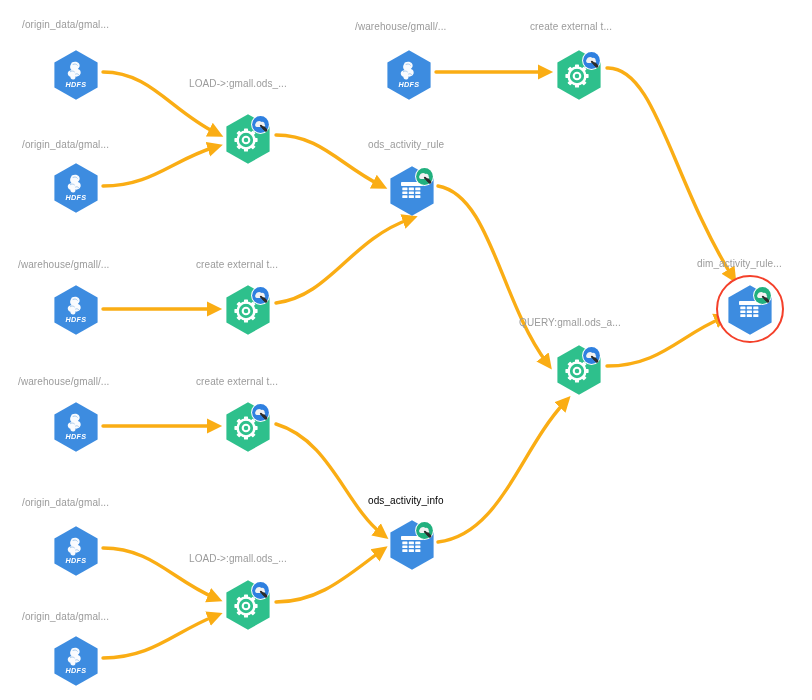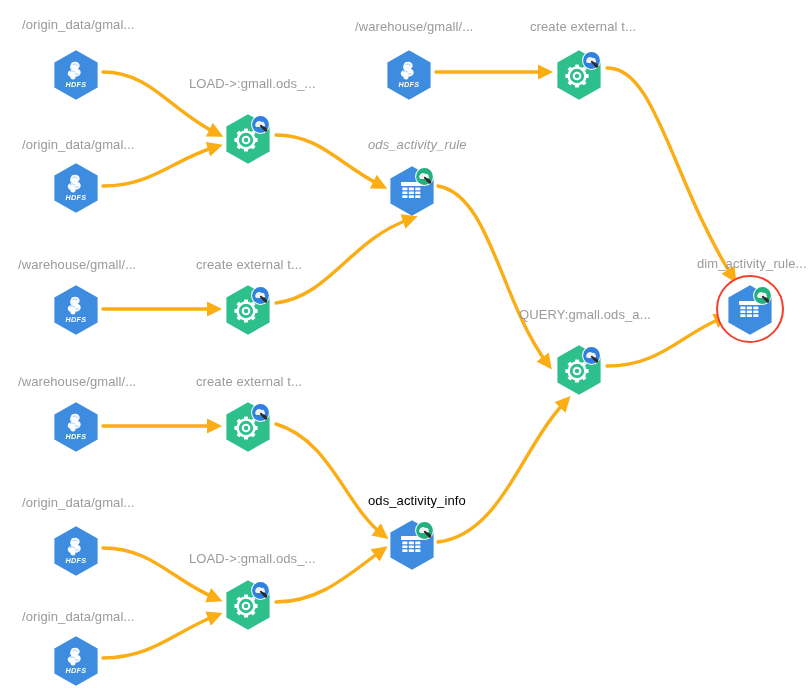--- a/index.html
+++ b/index.html
@@ -36,21 +36,21 @@
   .node-shape {
     position: absolute;
     left: 0;
     top: 0;
     width: 52px;
     height: 52px;
   }
   .node-label {
     position: absolute;
     white-space: nowrap;
-    font-size: 13px;
+    font-size: 10px;
     color: #9b9b9b;
     letter-spacing: 0.1px;
     line-height: 14px;
     pointer-events: none;
   }
   .highlight-ring {
     position: absolute;
     border-radius: 50%;
     border: 2.3px solid #f4402a;
     background: #ffffff;
@@ -321,21 +321,21 @@
           </g>
           <g transform="translate(38.5,12.5)">
             <circle cx="0" cy="0" r="9.4" fill="#ffffff"></circle>
             <circle cx="0" cy="0" r="8.4" fill="#2f80e0"></circle>
             <path d="M -4.6,-1.6 C -3.4,-3.8 -0.6,-4.2 0.8,-2.6 C 2.6,-3.2 4.4,-1.8 4.2,0.2 C 5.0,0.8 4.8,2.2 3.6,2.4 L -3.8,2.4 C -5.4,2.2 -6.0,0.0 -4.6,-1.6 Z" fill="#f2f2f2"></path>
             <path d="M 0.4,1.2 L 4.4,5.0" stroke="#2b2b2b" stroke-width="2.0" stroke-linecap="round"></path>
             <path d="M 3.2,3.4 L 5.4,5.6" stroke="#2b2b2b" stroke-width="3.0" stroke-linecap="round"></path>
           </g>
         </svg>
       </div>
-      <div class="node-label" style="left: 519px; top: 308px; color: rgb(155, 155, 155);">QUERY:gmall.ods_a...</div>
+      <div class="node-label" style="left: 519px; top: 316px; color: rgb(155, 155, 155);">QUERY:gmall.ods_a...</div>
       <div class="node" style="left: 386px; top: 164px;">
         <svg class="node-shape" viewBox="0 0 52 52" xmlns="http://www.w3.org/2000/svg">
           <path d="M 26,2.2 L 47.6,14.6 L 47.6,39.4 L 26,51.8 L 4.4,39.4 L 4.4,14.6 Z" fill="#3d8ce0"></path>
           <rect x="15" y="18" width="22" height="4.0" rx="0.8" fill="#ffffff"></rect>
           <rect x="16.3" y="23.6" width="5.166666666666666" height="2.5666666666666664" rx="0.5" fill="#ffffff"></rect>
           <rect x="22.766666666666666" y="23.6" width="5.166666666666666" height="2.5666666666666664" rx="0.5" fill="#ffffff"></rect>
           <rect x="29.233333333333334" y="23.6" width="5.166666666666666" height="2.5666666666666664" rx="0.5" fill="#ffffff"></rect>
           <rect x="16.3" y="27.46666666666667" width="5.166666666666666" height="2.5666666666666664" rx="0.5" fill="#ffffff"></rect>
           <rect x="22.766666666666666" y="27.46666666666667" width="5.166666666666666" height="2.5666666666666664" rx="0.5" fill="#ffffff"></rect>
           <rect x="29.233333333333334" y="27.46666666666667" width="5.166666666666666" height="2.5666666666666664" rx="0.5" fill="#ffffff"></rect>
@@ -344,21 +344,21 @@
           <rect x="29.233333333333334" y="31.333333333333336" width="5.166666666666666" height="2.5666666666666664" rx="0.5" fill="#ffffff"></rect>
           <g transform="translate(38.5,12.5)">
             <circle cx="0" cy="0" r="9.4" fill="#ffffff"></circle>
             <circle cx="0" cy="0" r="8.4" fill="#21b07e"></circle>
             <path d="M -4.6,-1.6 C -3.4,-3.8 -0.6,-4.2 0.8,-2.6 C 2.6,-3.2 4.4,-1.8 4.2,0.2 C 5.0,0.8 4.8,2.2 3.6,2.4 L -3.8,2.4 C -5.4,2.2 -6.0,0.0 -4.6,-1.6 Z" fill="#f2f2f2"></path>
             <path d="M 0.4,1.2 L 4.4,5.0" stroke="#2b2b2b" stroke-width="2.0" stroke-linecap="round"></path>
             <path d="M 3.2,3.4 L 5.4,5.6" stroke="#2b2b2b" stroke-width="3.0" stroke-linecap="round"></path>
           </g>
         </svg>
       </div>
-      <div class="node-label" style="left: 368px; top: 138px; color: rgb(155, 155, 155); font-style: italic;">ods_activity_rule</div>
+      <div class="node-label" style="left: 368px; top: 138px; color: rgb(155, 155, 155);">ods_activity_rule</div>
       <div class="node" style="left: 386px; top: 518px;">
         <svg class="node-shape" viewBox="0 0 52 52" xmlns="http://www.w3.org/2000/svg">
           <path d="M 26,2.2 L 47.6,14.6 L 47.6,39.4 L 26,51.8 L 4.4,39.4 L 4.4,14.6 Z" fill="#3d8ce0"></path>
           <rect x="15" y="18" width="22" height="4.0" rx="0.8" fill="#ffffff"></rect>
           <rect x="16.3" y="23.6" width="5.166666666666666" height="2.5666666666666664" rx="0.5" fill="#ffffff"></rect>
           <rect x="22.766666666666666" y="23.6" width="5.166666666666666" height="2.5666666666666664" rx="0.5" fill="#ffffff"></rect>
           <rect x="29.233333333333334" y="23.6" width="5.166666666666666" height="2.5666666666666664" rx="0.5" fill="#ffffff"></rect>
           <rect x="16.3" y="27.46666666666667" width="5.166666666666666" height="2.5666666666666664" rx="0.5" fill="#ffffff"></rect>
           <rect x="22.766666666666666" y="27.46666666666667" width="5.166666666666666" height="2.5666666666666664" rx="0.5" fill="#ffffff"></rect>
           <rect x="29.233333333333334" y="27.46666666666667" width="5.166666666666666" height="2.5666666666666664" rx="0.5" fill="#ffffff"></rect>

